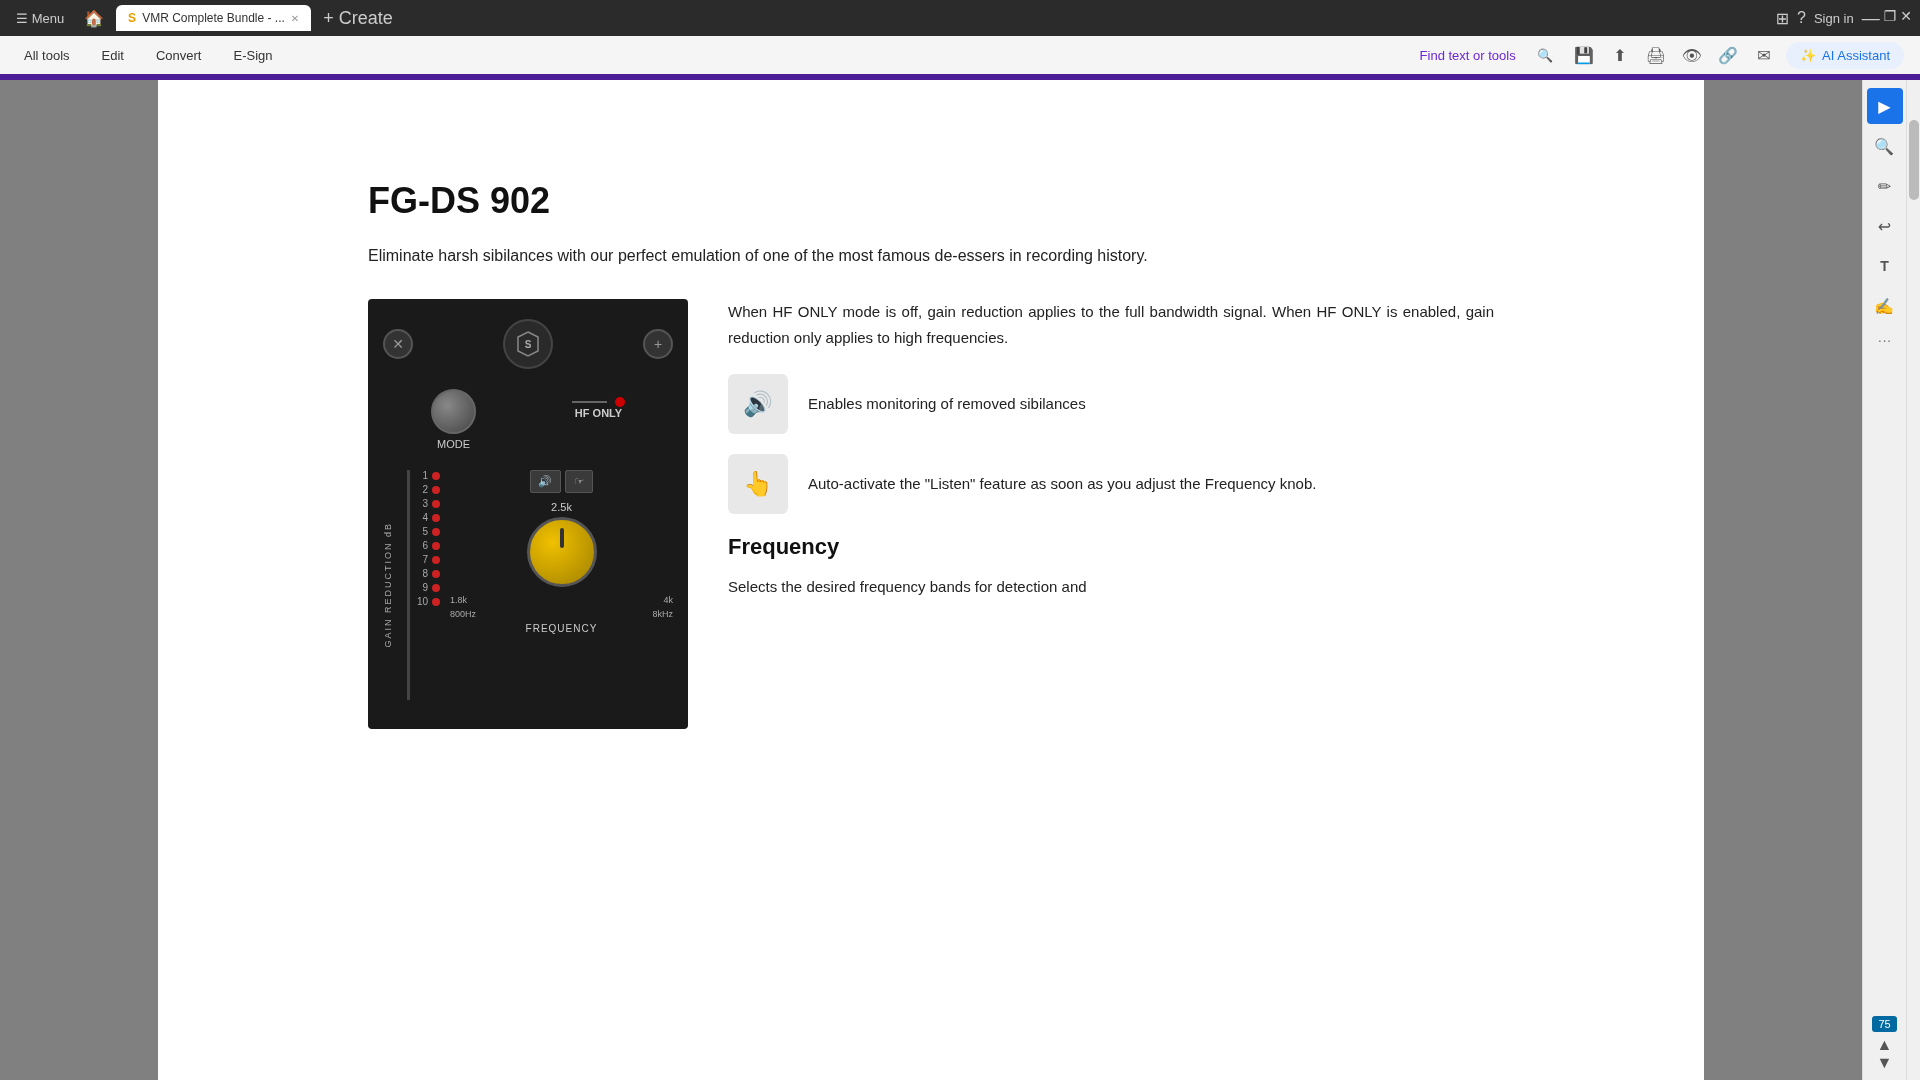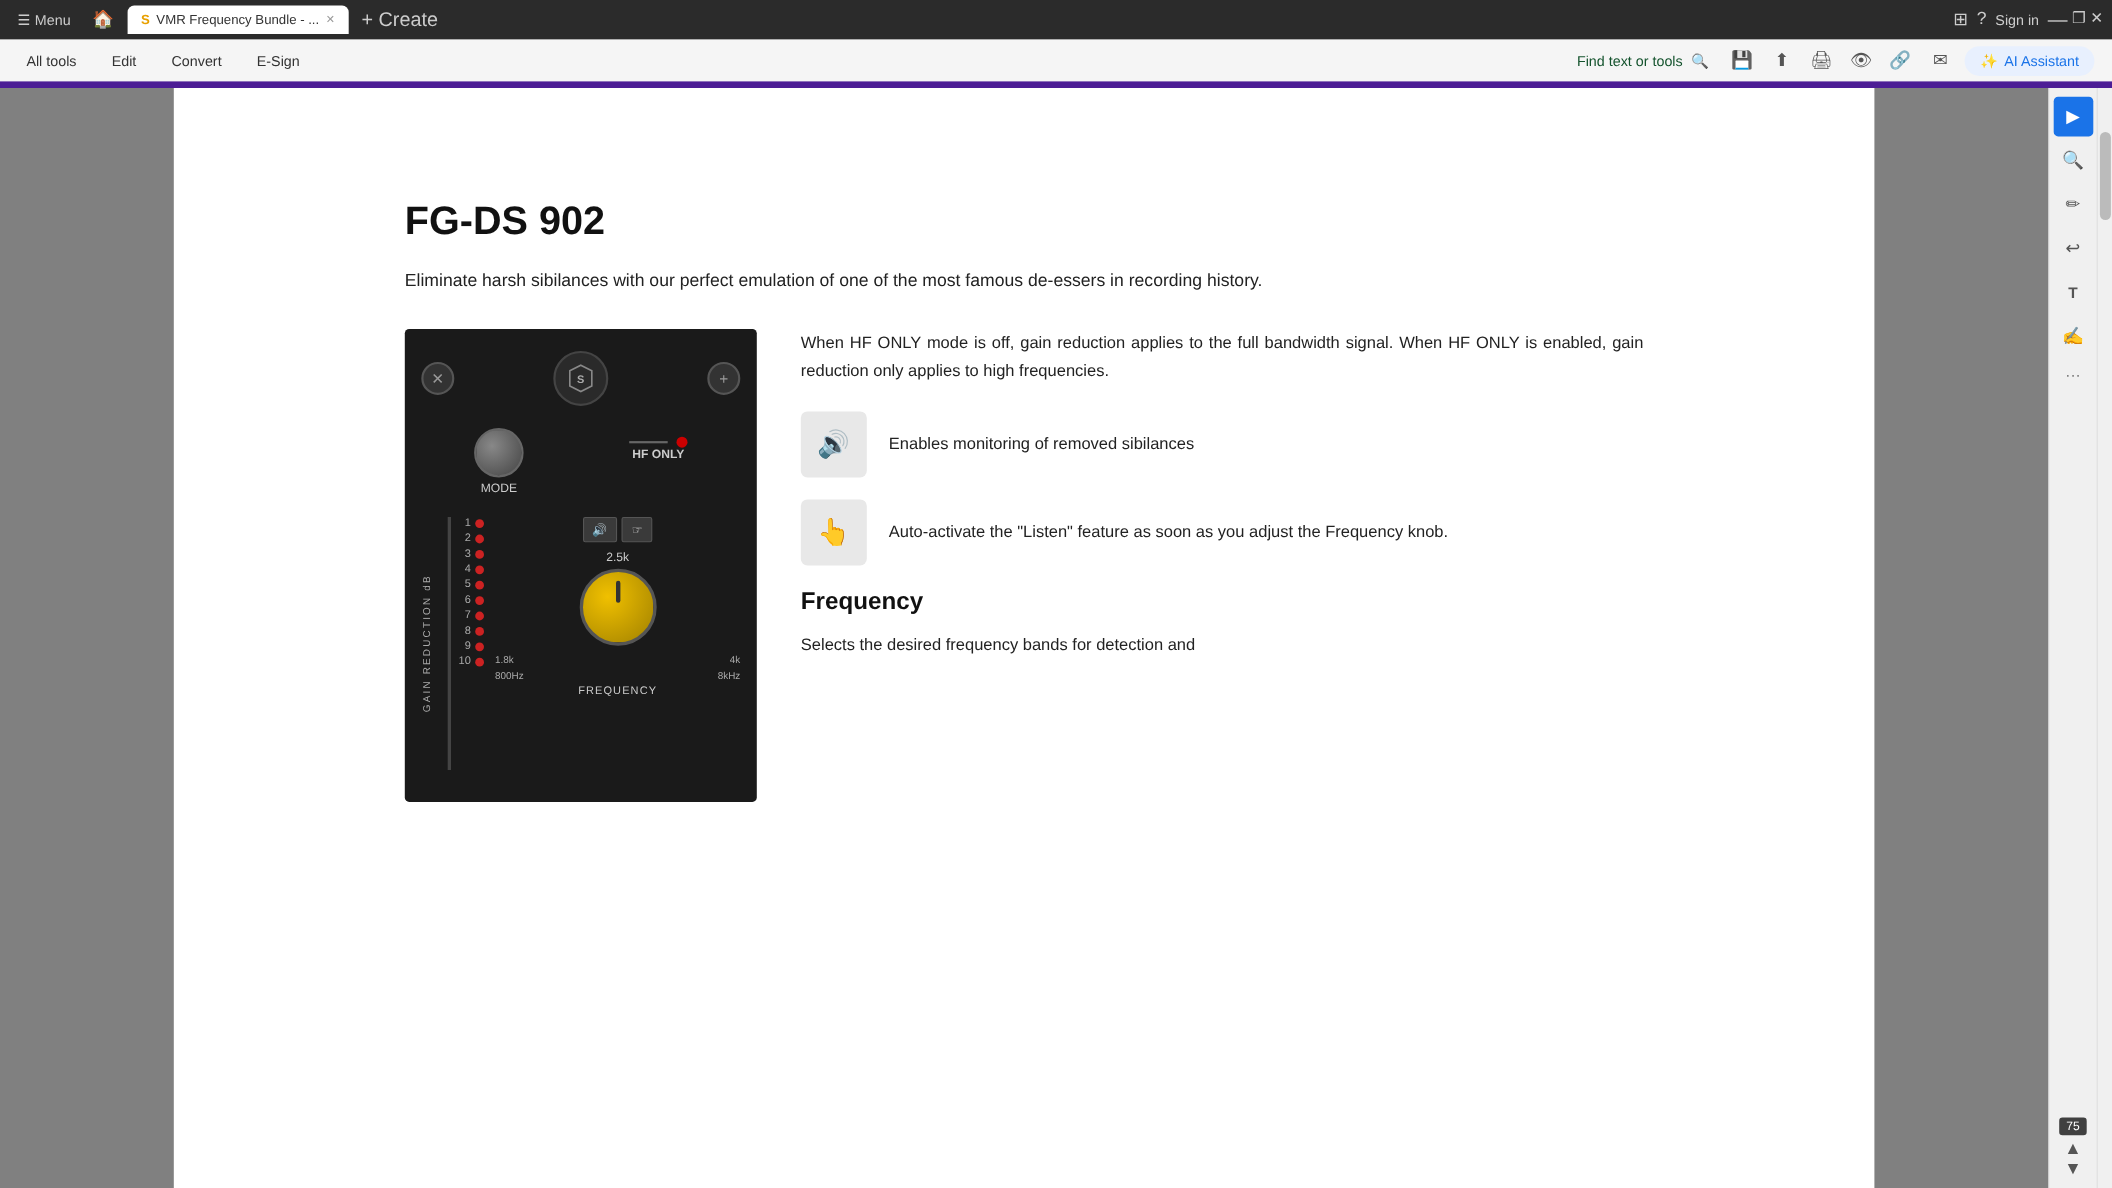--- a/index.html
+++ b/index.html
@@ -97,22 +97,22 @@
       font-size: 13px;
       color: #333;
       cursor: pointer;
       padding: 4px 8px;
       border-radius: 3px;
     }
     .toolbar-search {
       margin-left: auto;
       display: flex;
       align-items: center;
-      gap: 8px;
-      color: #14532d;
+      gap: 22px;
+      color: #6d28d9;
       font-size: 13px;
       cursor: pointer;
     }
     .toolbar-icons {
       display: flex;
       align-items: center;
       gap: 8px;
     }
     .toolbar-icon {
       width: 28px;
@@ -454,21 +454,21 @@
 
 <div class="browser-bar">
   <div class="browser-menu-btn">
     <span>☰</span>
     <span>Menu</span>
   </div>
   <div class="browser-home-btn">🏠</div>
   <div class="tab-bar">
     <div class="tab active">
       <span style="font-weight:bold;color:#e8a000;">S</span>
-      <span>VMR Frequency Bundle - ...</span>
+      <span>VMR Complete Bundle - ...</span>
       <span class="tab-close">✕</span>
     </div>
     <button class="new-tab-btn">+ Create</button>
   </div>
   <div class="browser-right">
     <span style="color:#ccc;font-size:16px;cursor:pointer;">⊞</span>
     <span style="color:#ccc;font-size:16px;cursor:pointer;">?</span>
     <span class="sign-in-btn">Sign in</span>
     <div class="window-controls">
       <span class="win-minimize">—</span>
@@ -648,21 +648,21 @@
       <span style="font-weight:bold;font-size:14px;">T</span>
     </div>
     <div class="sidebar-tool">
       <span>✍</span>
     </div>
     <div class="sidebar-tool-more">
       <span>···</span>
     </div>
 
     <div style="margin-top:auto;position:relative;">
-      <div style="background:#404040;color:#fff;font-size:11px;padding:2px 6px;border-radius:3px;text-align:left;">75</div>
+      <div style="background:#0369a1;color:#fff;font-size:11px;padding:2px 6px;border-radius:3px;text-align:left;">75</div>
       <div style="text-align:center;margin-top:4px;cursor:pointer;color:#555;">▲</div>
       <div style="text-align:center;cursor:pointer;color:#555;">▼</div>
     </div>
   </div>
 
   <div class="scrollbar-area">
     <div class="scroll-thumb"></div>
   </div>
 
 </div>

